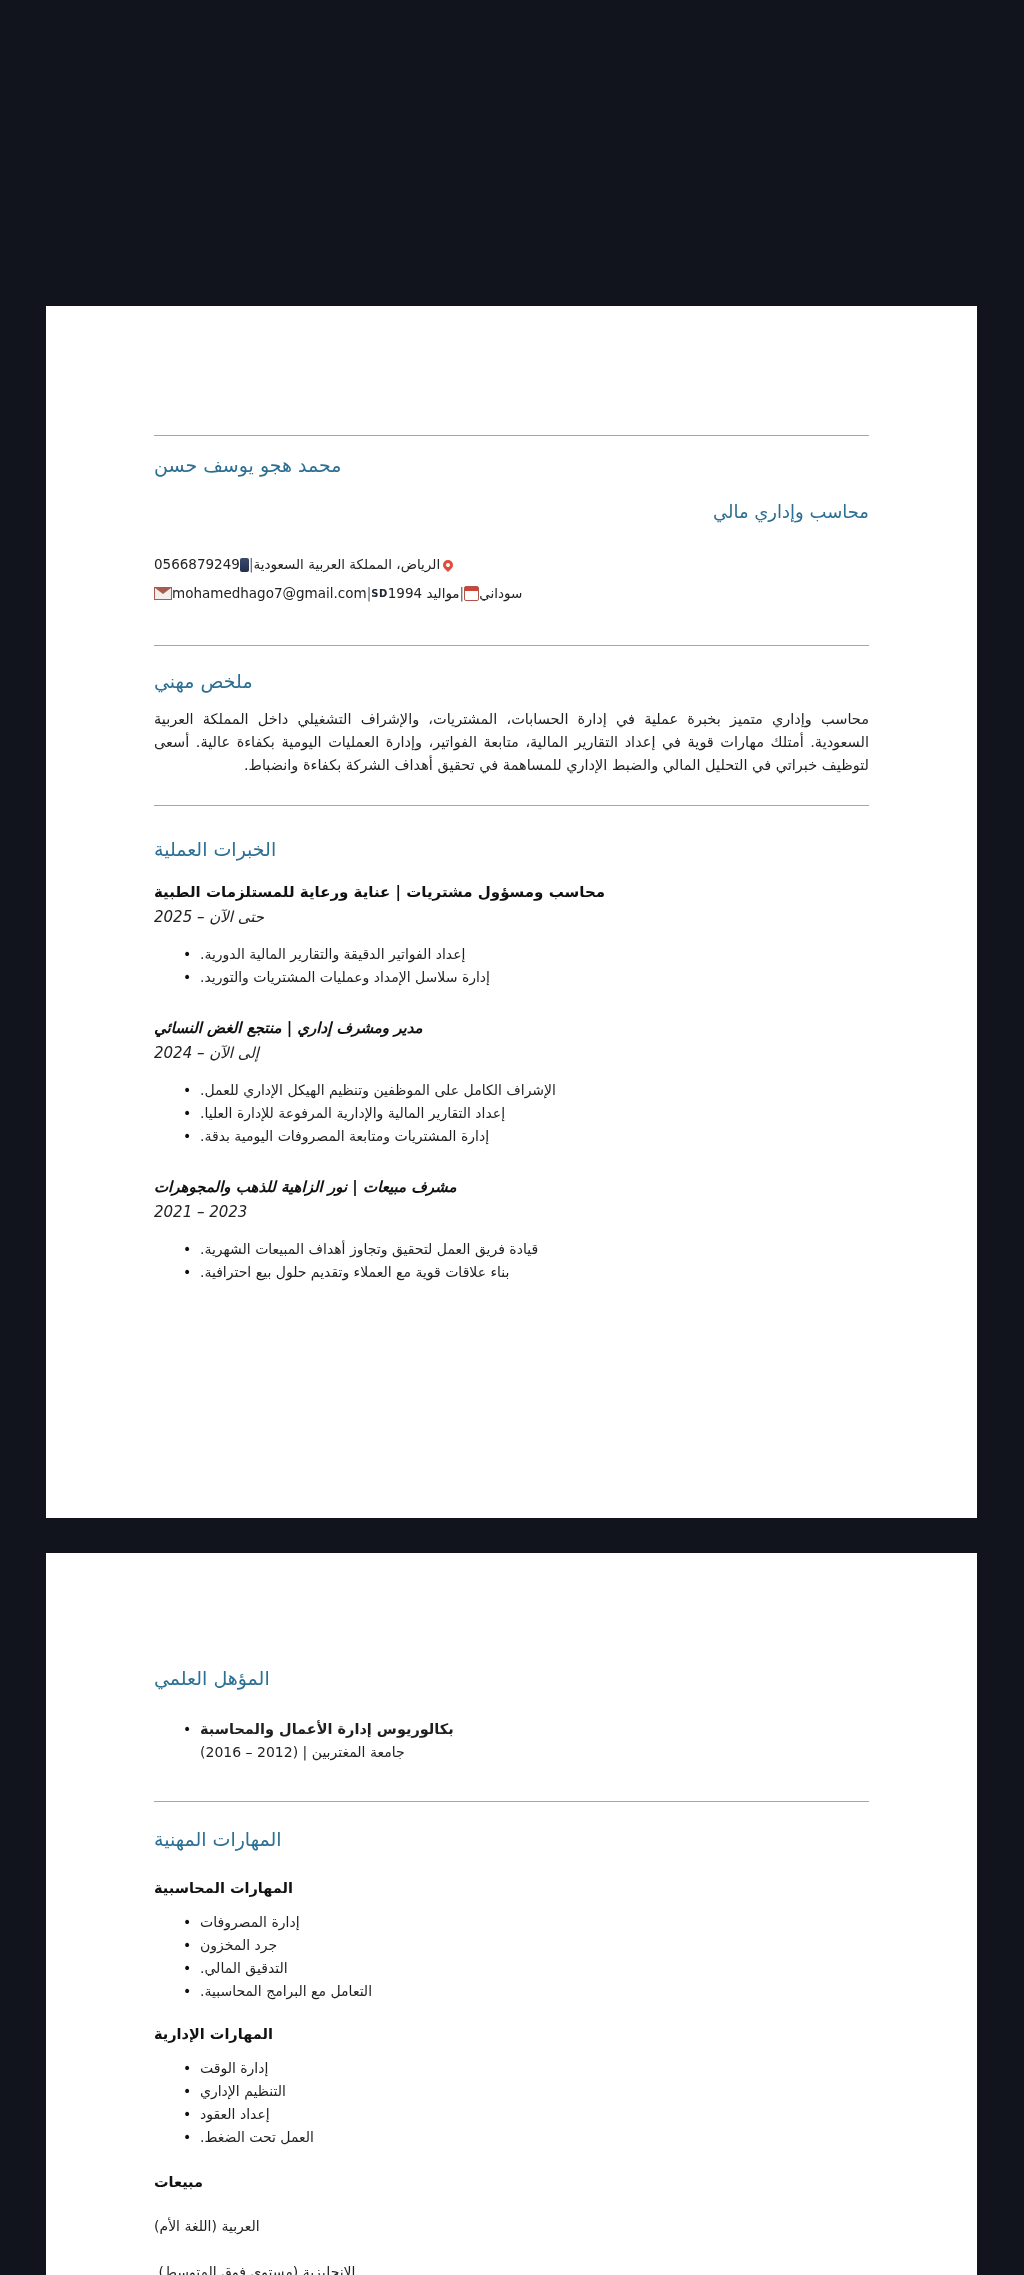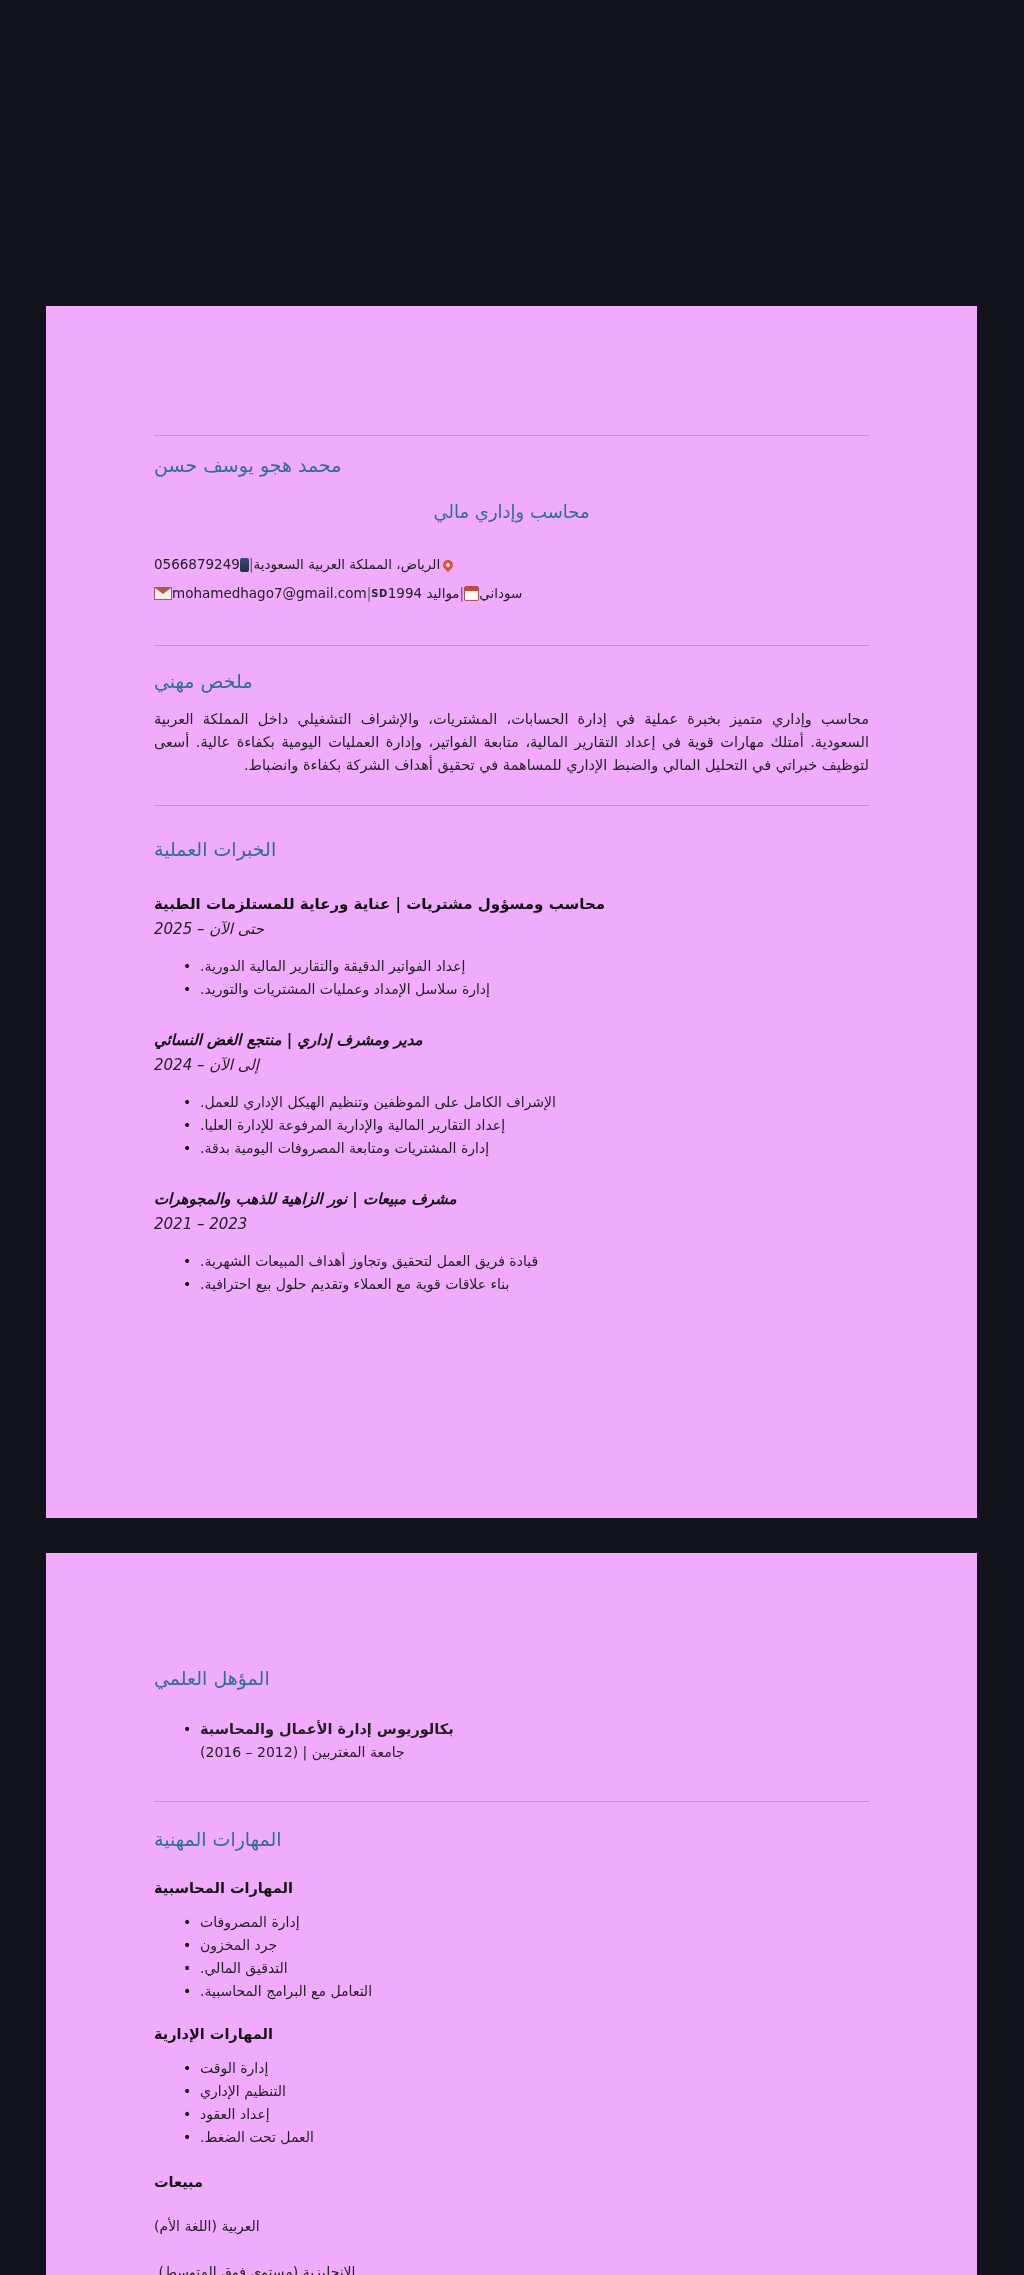--- a/index.html
+++ b/index.html
@@ -2,41 +2,41 @@
 <html><head>
 <meta charset="utf-8">
 <style>
   html,body{margin:0;padding:0;}
   body{
     width:1024px;height:2275px;overflow:hidden;
     background:#11141c;
     font-family:"DejaVu Sans",sans-serif;
   }
   .page{
-    width:931px;margin-left:46px;background:#f0abfc;
+    width:931px;margin-left:46px;background:#ffffff;
     box-sizing:border-box;padding-left:108px;padding-right:108px;
   }
   .page1{margin-top:306px;height:1212px;padding-top:129px;}
   .page2{margin-top:35px;height:1212px;padding-top:112px;}
   .rule{height:1px;background:#a6a6a6;}
   .rule.r2{margin-top:42px;}
   .rule.r3{margin-top:28px;}
   .rule.r-edu{margin-top:38px;}
   .name{margin-top:16px;font-size:19px;line-height:26px;color:#2b6f94;direction:rtl;text-align:left;}
-  .headline{margin-top:22px;font-size:18px;line-height:24px;color:#2b6f94;direction:rtl;text-align:center;}
+  .headline{margin-top:22px;font-size:18px;line-height:24px;color:#2b6f94;direction:rtl;text-align:right;}
   .contact{margin-top:31px;display:flex;align-items:center;font-size:13.5px;line-height:19px;color:#222;}
   .contact.second{margin-top:10px;}
   .sep{color:#555;}
   .flag{font-size:10px;font-weight:bold;color:#1b2430;letter-spacing:.5px;}
   .sec-h{font-size:19px;line-height:26px;color:#2b6f94;direction:rtl;text-align:left;}
   .sec-h.summary{margin-top:22px;}
   .sec-h.exp{margin-top:30px;}
   .sec-h.skills{margin-top:24px;}
   .summary-text{margin-top:14px;font-size:14.5px;line-height:23px;color:#1f1f1f;direction:rtl;text-align:justify;}
-  .job-title{margin-top:32px;font-size:15px;line-height:21px;font-weight:bold;color:#111;direction:rtl;text-align:left;}
+  .job-title{margin-top:20px;font-size:15px;line-height:21px;font-weight:bold;color:#111;direction:rtl;text-align:left;}
   .job-title.later{margin-top:30px;font-style:italic;}
   .job-date{margin-top:4px;font-size:15px;line-height:21px;font-style:italic;color:#222;}
   ul.blist{margin:16px 0 0 0;padding:0;list-style:none;}
   ul.blist li{
     position:relative;padding-left:46px;margin-bottom:2px;
     font-size:14px;line-height:21px;color:#1f1f1f;direction:rtl;text-align:left;
   }
   ul.blist li::before{content:"•";position:absolute;left:29px;top:0;color:#111;direction:ltr;}
   ul.edu{margin-top:28px;}
   .deg{display:block;font-weight:bold;font-size:14.5px;}

